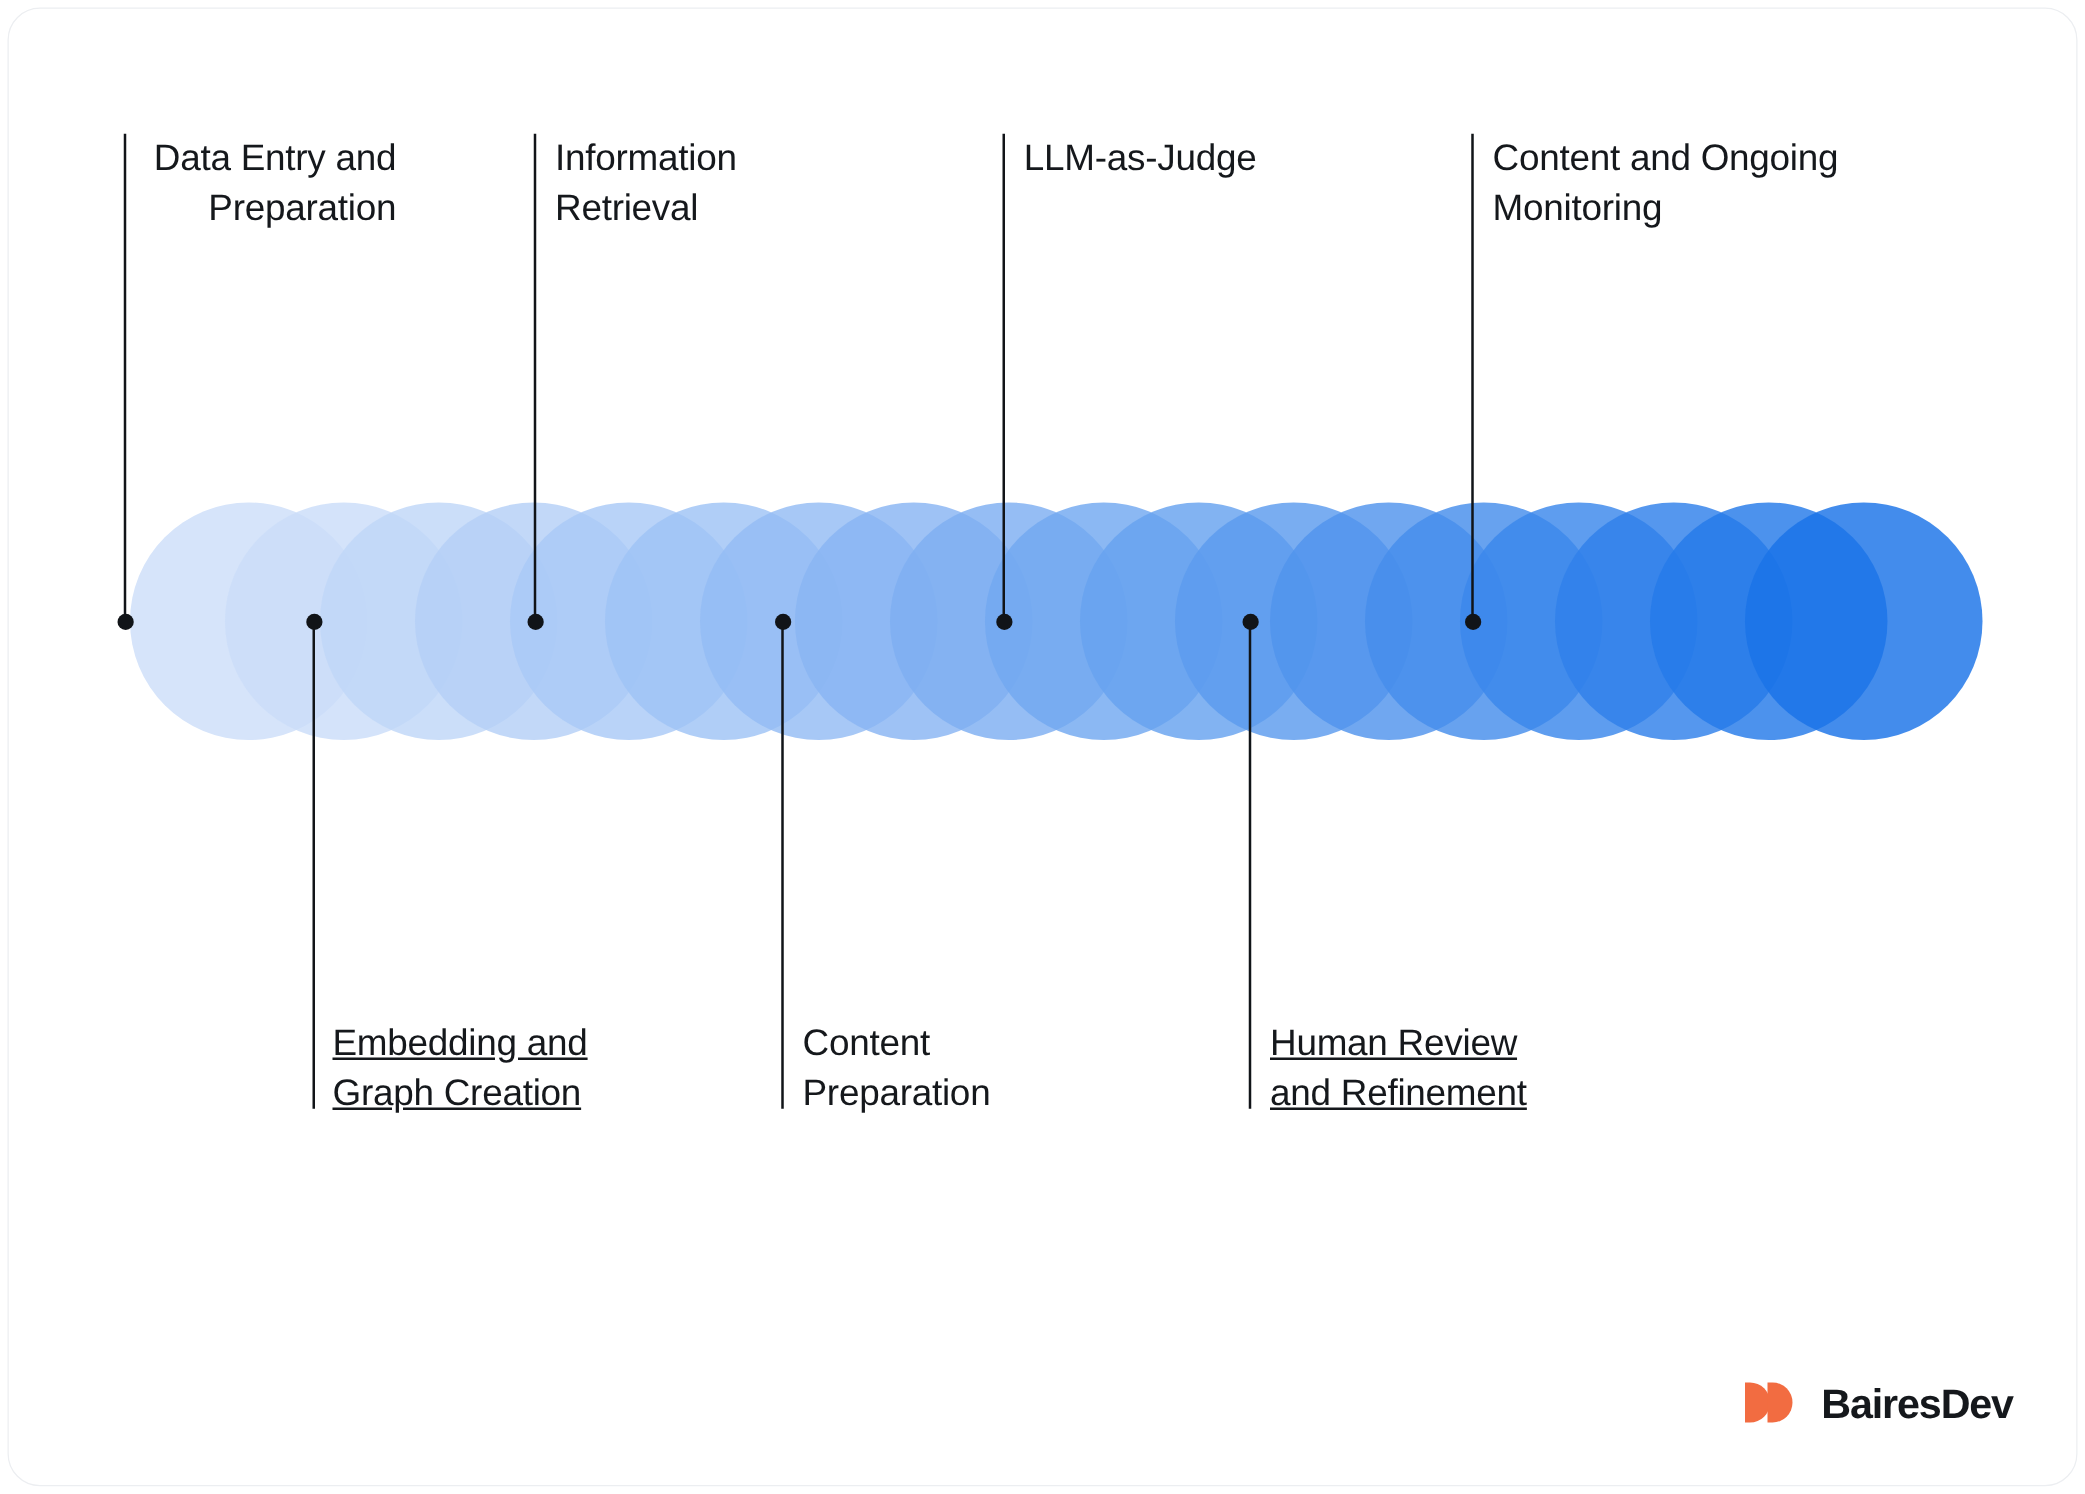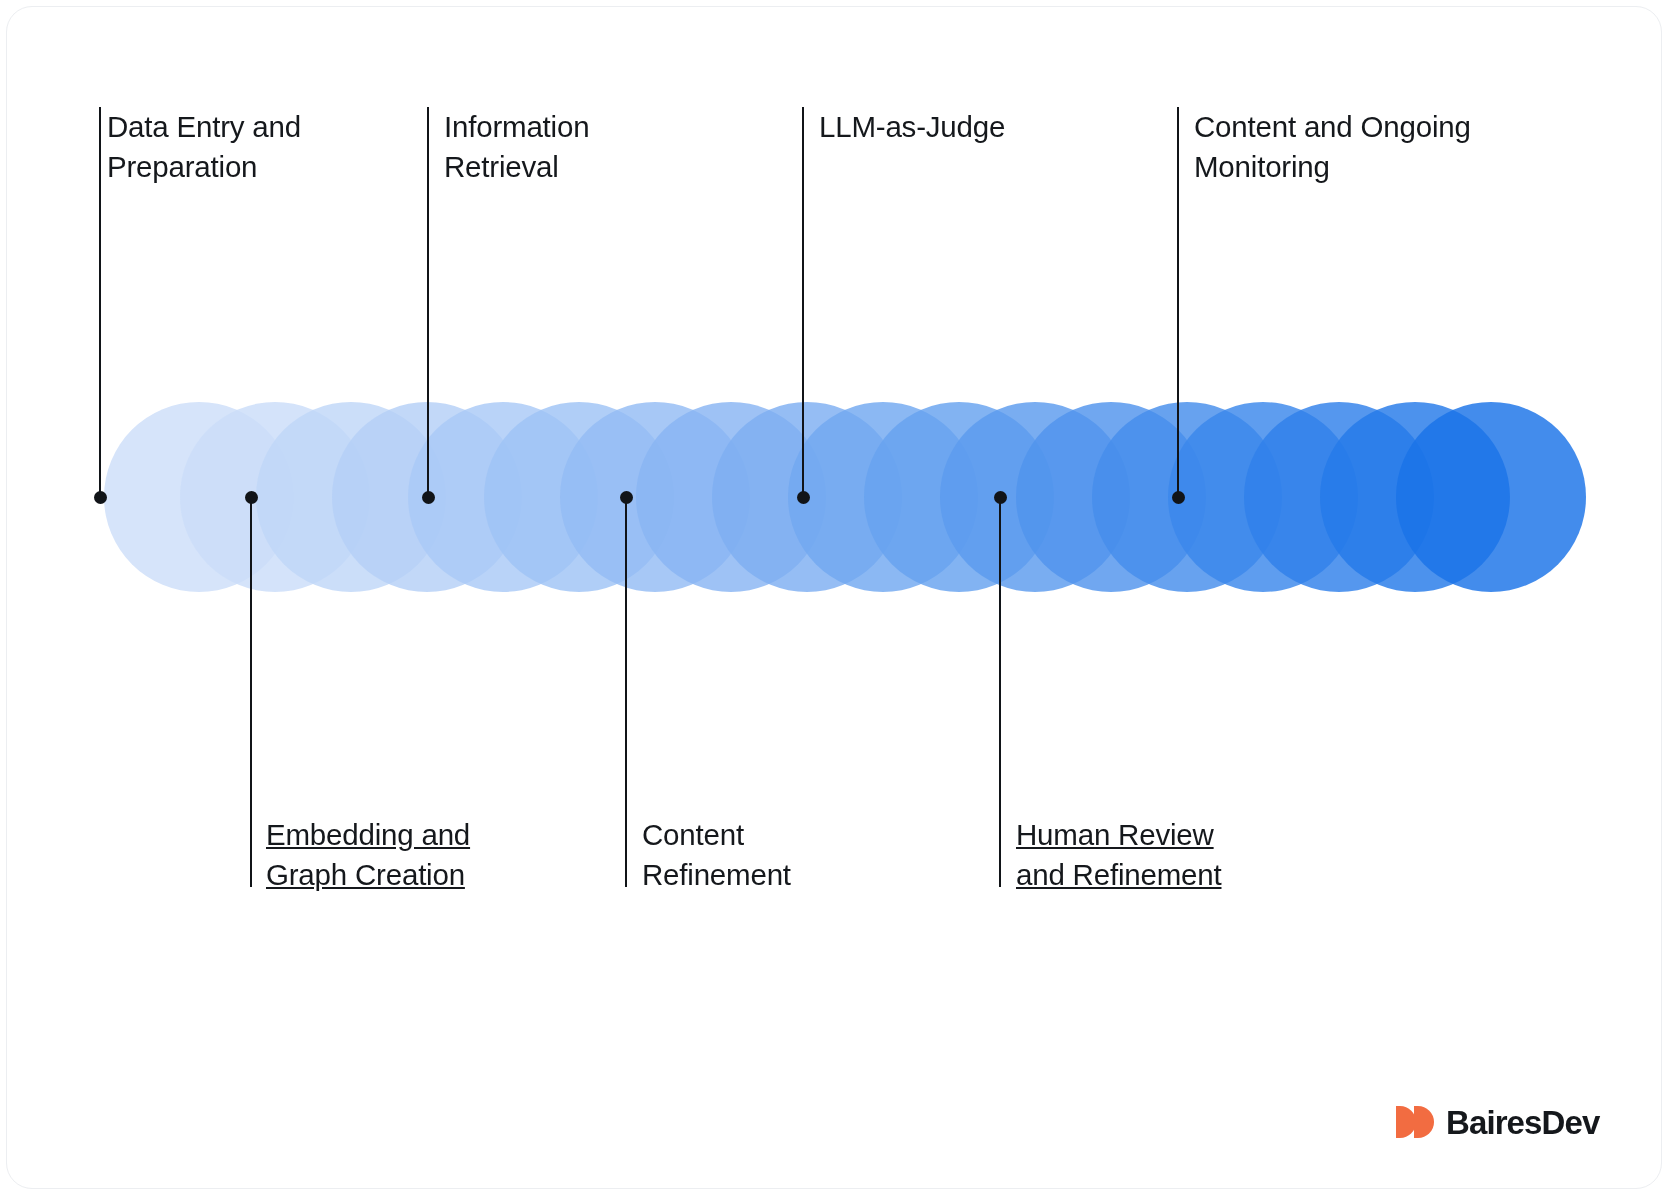--- a/index.html
+++ b/index.html
@@ -70,21 +70,21 @@
     font-family: "Liberation Sans", sans-serif;
   }
 
   
   #logo {
     position: absolute;
     left: 1387px;
     top: 1097px;
     display: flex;
     align-items: center;
-    gap: 8px;
+    gap: 19px;
   }
   #logo .mark { display: block; }
   #logo .wordmark {
     font-size: 33px;
     font-weight: 700;
     letter-spacing: -0.9px;
     color: #15181c;
     line-height: 1;
     font-family: "Liberation Sans", sans-serif;
   }
@@ -116,40 +116,40 @@
           <circle cx="1408" cy="490" r="95" fill="rgb(37,122,233)" fill-opacity="0.82"></circle>
           <circle cx="1484" cy="490" r="95" fill="rgb(26,115,232)" fill-opacity="0.82"></circle>
         </g>
     </svg>
 
     <div id="stages-layer">
         <div class="connector" style="left: 92px; top: 0px;">
           <div class="stem" style="top: 100px; height: 385px;"></div>
           <div class="dot" style="top: 483.5px;"></div>
         </div>
-        <div class="label" style="left: 100px; top: 100px;">Data Entry and
+        <div class="label" style="left: 116px; top: 100px; text-align: right;">Data Entry and
 Preparation</div>
         <div class="connector" style="left: 243px; top: 0px;">
           <div class="stem" style="top: 490px; height: 390px;"></div>
           <div class="dot" style="top: 483.5px;"></div>
         </div>
         <div class="label" style="left: 259px; top: 808px; text-decoration: underline;">Embedding and
 Graph Creation</div>
         <div class="connector" style="left: 420px; top: 0px;">
           <div class="stem" style="top: 100px; height: 385px;"></div>
           <div class="dot" style="top: 483.5px;"></div>
         </div>
         <div class="label" style="left: 437px; top: 100px;">Information
 Retrieval</div>
         <div class="connector" style="left: 618px; top: 0px;">
           <div class="stem" style="top: 490px; height: 390px;"></div>
           <div class="dot" style="top: 483.5px;"></div>
         </div>
         <div class="label" style="left: 635px; top: 808px;">Content
-Refinement</div>
+Preparation</div>
         <div class="connector" style="left: 795px; top: 0px;">
           <div class="stem" style="top: 100px; height: 385px;"></div>
           <div class="dot" style="top: 483.5px;"></div>
         </div>
         <div class="label" style="left: 812px; top: 100px; text-align: center;">LLM-as-Judge</div>
         <div class="connector" style="left: 992px; top: 0px;">
           <div class="stem" style="top: 490px; height: 390px;"></div>
           <div class="dot" style="top: 483.5px;"></div>
         </div>
         <div class="label" style="left: 1009px; top: 808px; text-decoration: underline;">Human Review

